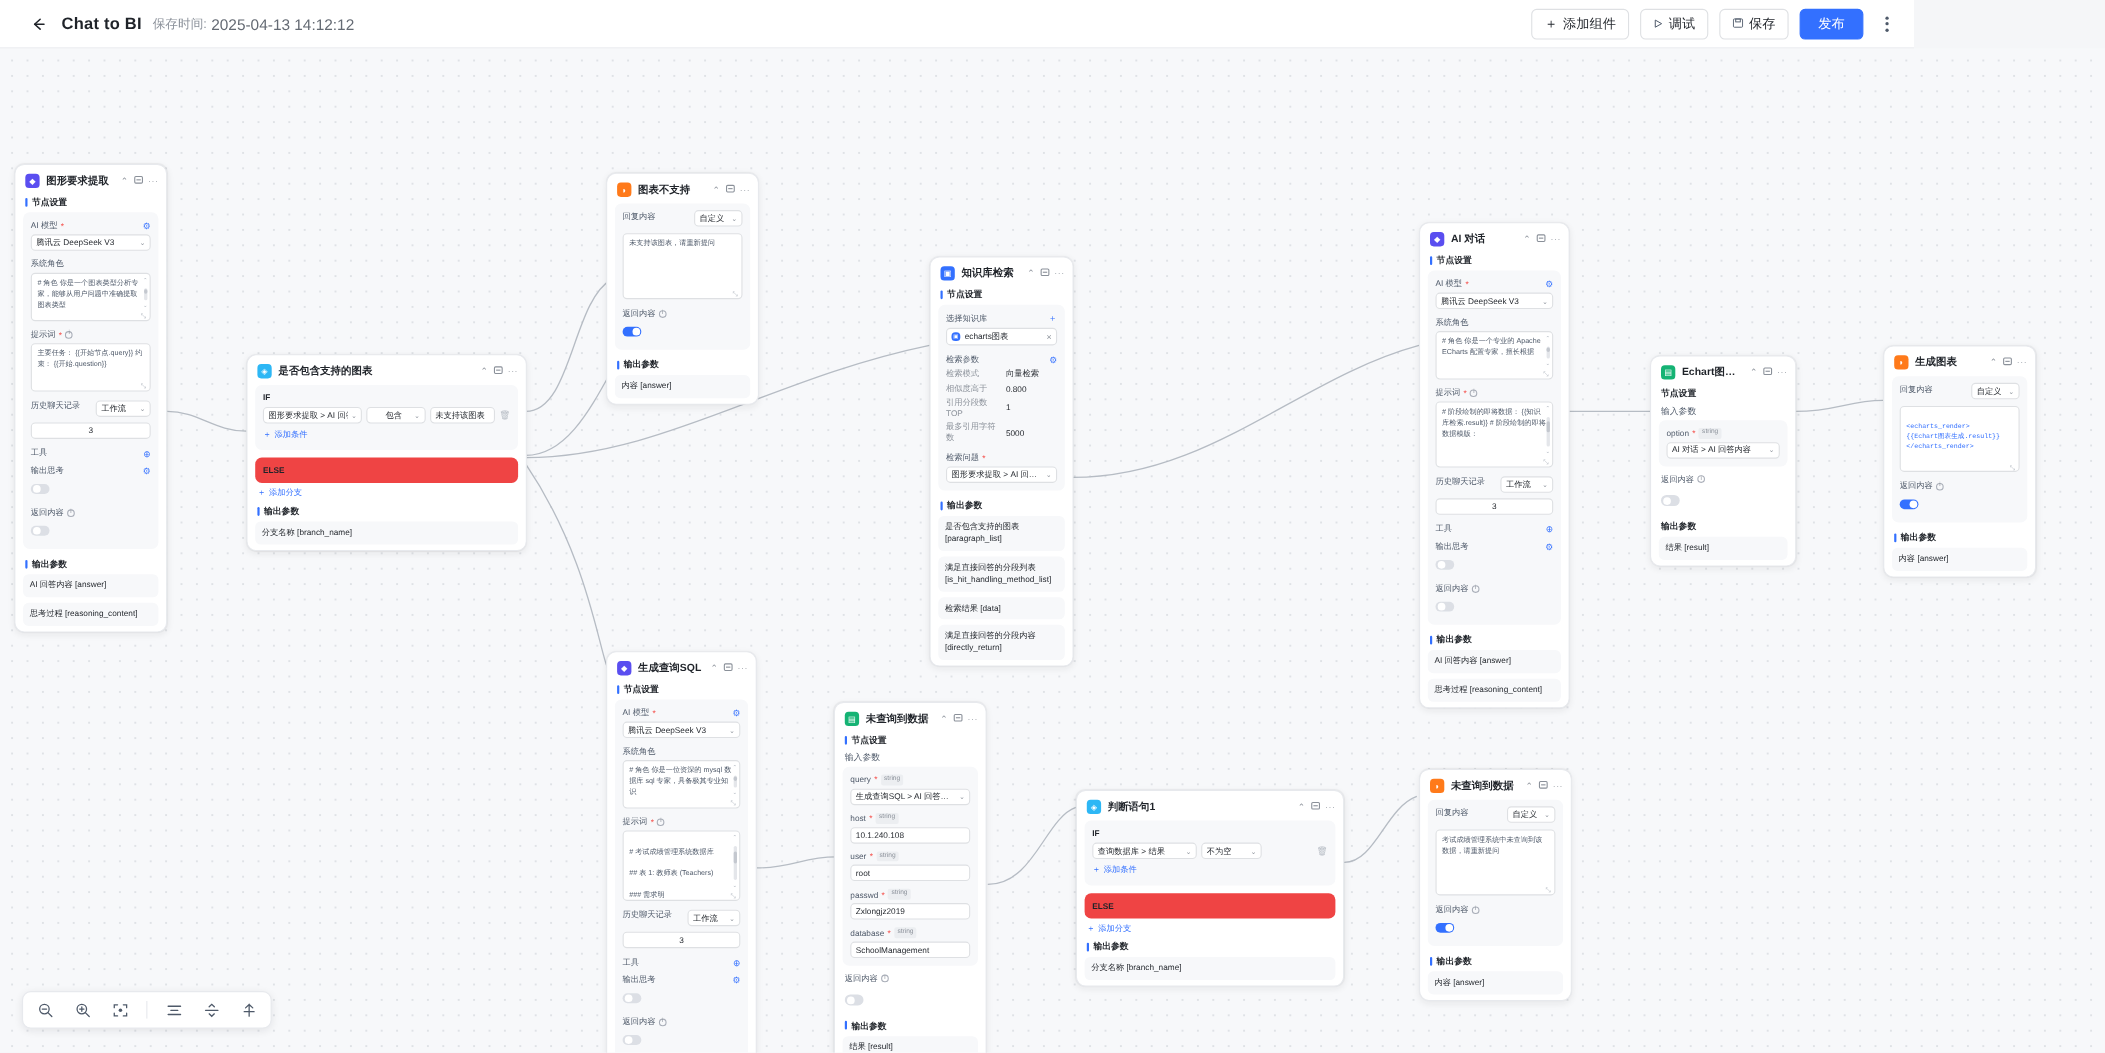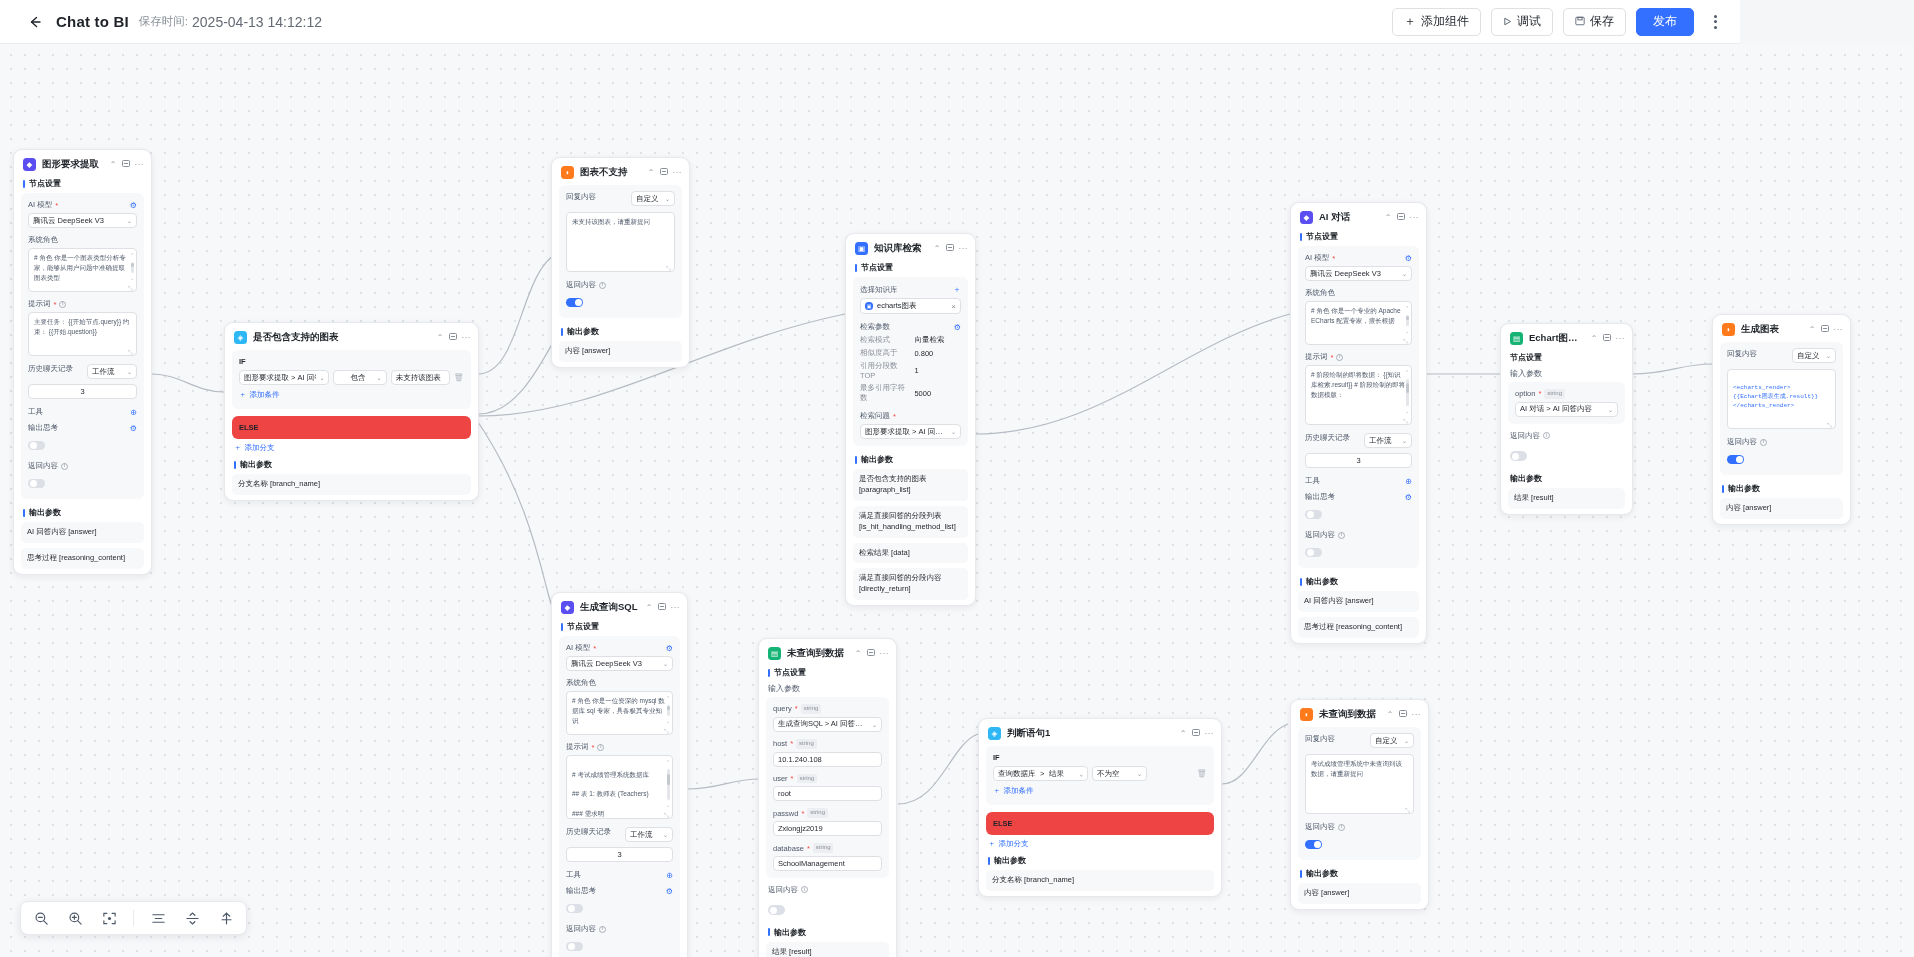--- a/index.html
+++ b/index.html
@@ -768,21 +768,21 @@
         <span class="ntitle">判断语句1</span>
         <span class="nhead-icons">
           <span class="chev">⌃</span>
           <span><i class="sqbox"></i></span>
           <span class="dots3">···</span>
         </span>
       </div>
       <div class="panel">
         <div class="iflabel">IF</div>
         <div class="ifrow">
-          <div class="select" style="width:95px;font-family:Liberation Mono, monospace;">
+          <div class="select" style="width:95px;">
             <span class="val">查询数据库 &gt; 结果</span>
             <span class="caret">⌄</span>
           </div>
           <div class="select" style="width:55px;">
             <span class="val">不为空</span>
             <span class="caret">⌄</span>
           </div>
           <span class="trash">🗑</span>
         </div>
         <div class="addcond">

